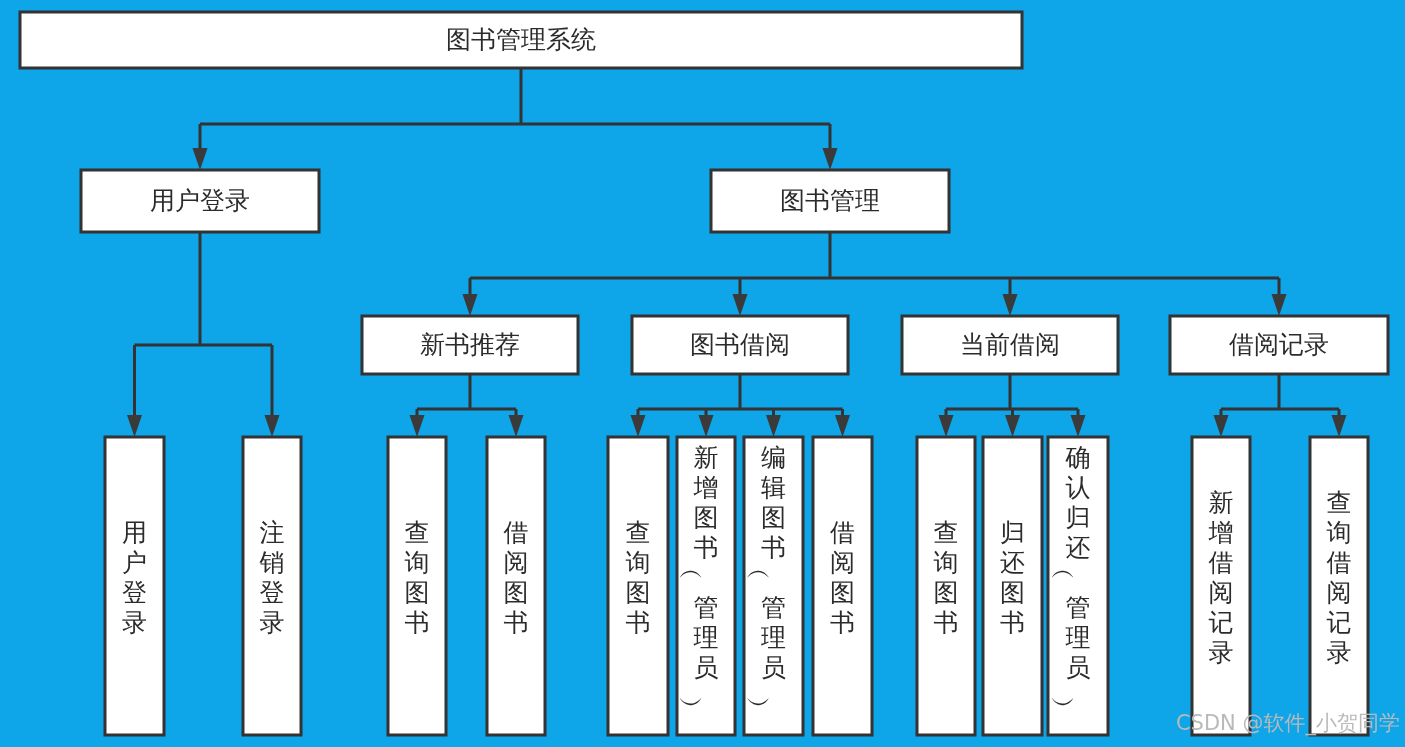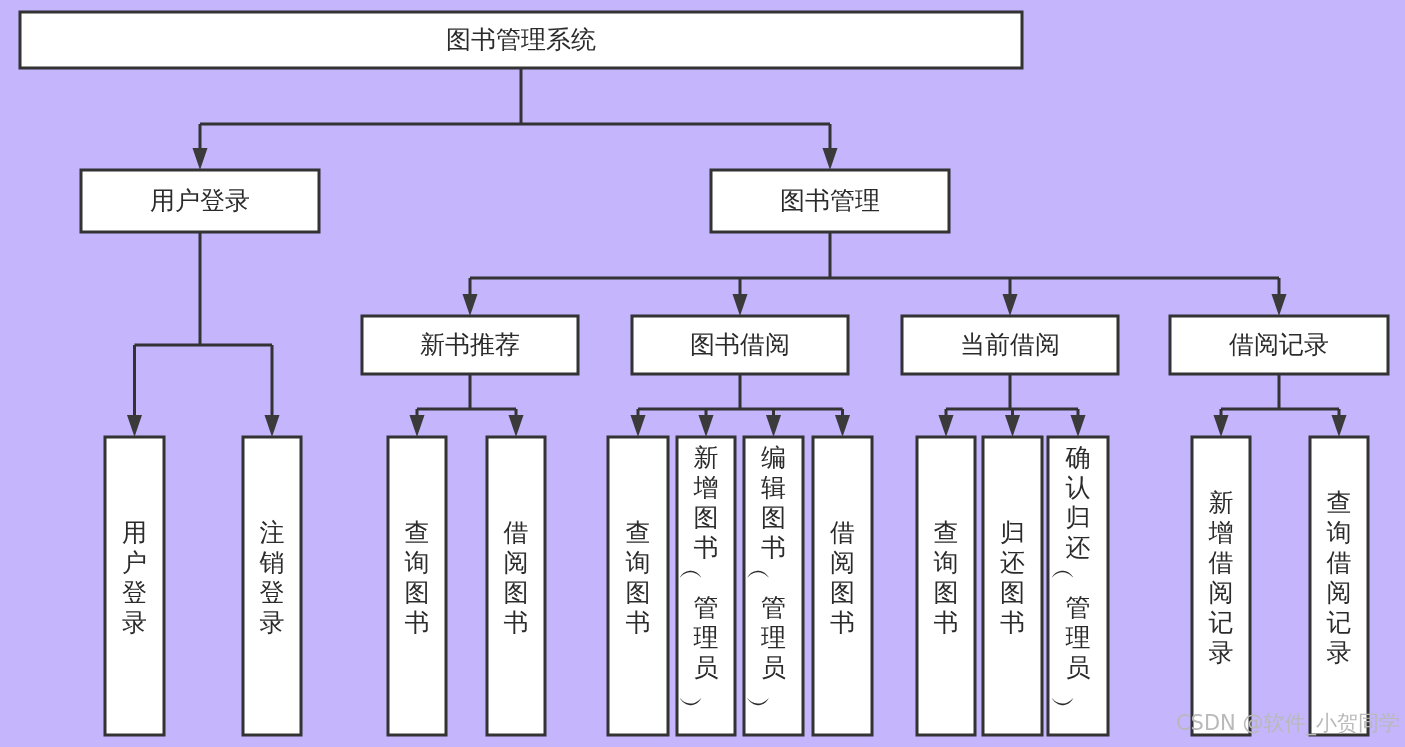--- a/index.html
+++ b/index.html
@@ -8,21 +8,21 @@
     padding: 0;
     background: #ffffff;
   }
   body {
     font-family: "DejaVu Sans", "Liberation Sans", sans-serif;
   }
   #diagram-root {
     position: relative;
     width: 1405px;
     height: 747px;
-    background: #c4b5fd;
+    background: #0ea5e9;
     overflow: hidden;
   }
   svg#diagram-canvas {
     position: absolute;
     left: 0;
     top: 0;
     width: 1405px;
     height: 747px;
     display: block;
   }

